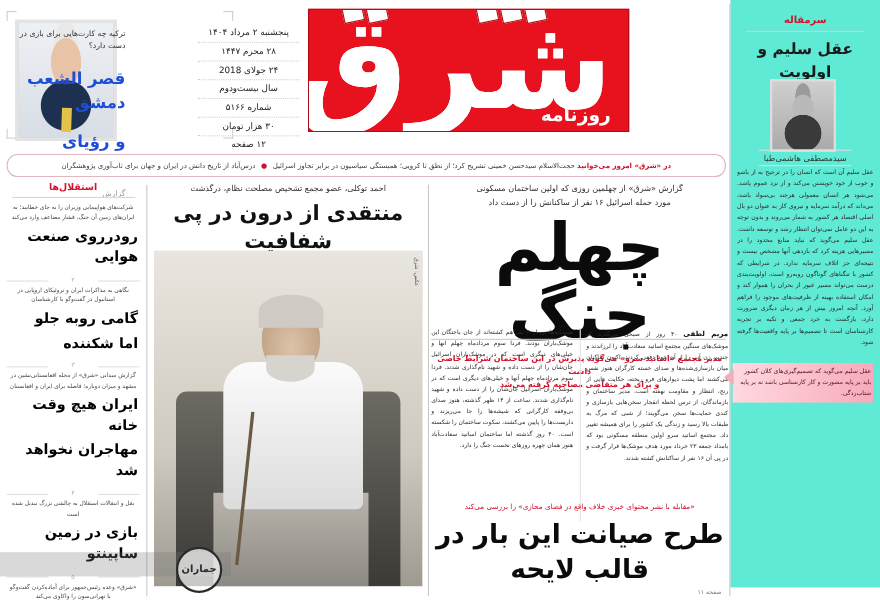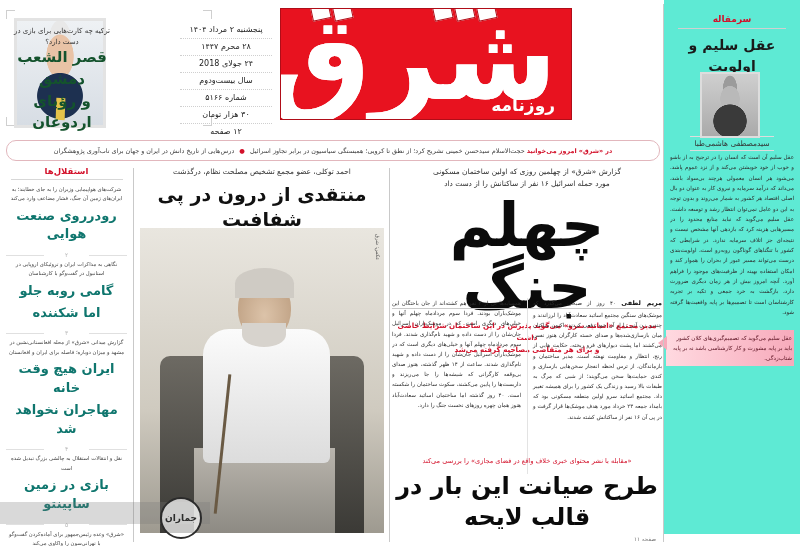--- a/index.html
+++ b/index.html
@@ -51,23 +51,23 @@
   #teaser-photo{
     position:absolute;left:14px;top:14px;width:86px;height:104px;
     border:3px solid #e3e3e3;background:#cfd6de;overflow:hidden;
   }
   .face{position:absolute;inset:0;background:
      radial-gradient(circle at 50% 72%, #1d3050 0 26%, rgba(29,48,80,0) 27%),
      radial-gradient(ellipse at 50% 34%, #e9c3a6 0 22%, rgba(233,195,166,0) 23%),
      radial-gradient(ellipse at 50% 20%, #e8e8e8 0 18%, rgba(232,232,232,0) 19%),
      linear-gradient(#eef1f4,#d7dde4);}
   .tie{position:absolute;left:50%;top:74%;width:9px;height:22px;margin-left:-4px;background:#e4c24a;transform:rotate(2deg);}
-  #teaser-text{position:absolute;right:104px;top:22px;width:104px;text-align:center;}
+  #teaser-text{position:absolute;right:104px;top:22px;width:104px;text-align:right;}
   .teaser-kicker{font-size:7px;color:#333;line-height:1.5;}
-  .teaser-title{font-size:15px;font-weight:bold;color:#14532d;line-height:1.45;margin-top:0;}
+  .teaser-title{font-size:15px;font-weight:bold;color:#1d4ed8;line-height:1.45;margin-top:14px;}
   .teaser-tag{margin-top:10px;font-size:7px;color:#9a9a9a;letter-spacing:1px;}
   .corner{position:absolute;width:8px;height:8px;border:1px solid #cfcfcf;}
 
   
   #editorial{position:absolute;right:0;top:0;width:136px;height:534px;background:#5eead4;}
   #ed-head{position:absolute;right:8px;top:14px;width:120px;text-align:center;}
   .ed-label{font-size:9px;color:#d3112a;font-weight:bold;letter-spacing:.5px;}
   .ed-rule{height:1px;background:#d0d0d0;margin:4px 6px 6px;}
   .ed-title{font-size:14px;font-weight:bold;color:#1a1a1a;line-height:1.5;}
   #ed-photo{
@@ -97,21 +97,21 @@
   #strip-lead{color:#d3112a;font-weight:bold;}
   .strip-dot{color:#d3112a;margin:0 3px;}
 
   
   #sidebar{position:absolute;left:0;top:166px;width:133px;height:380px;}
   #sb-head{width:112px;margin:0 auto;text-align:center;}
   .sb-label{font-size:8.5px;color:#d3112a;font-weight:bold;}
   .sb-rule{height:1px;background:#d7d7d7;margin:3px 0 5px;}
   .sb-item{width:118px;margin:0 auto 7px;text-align:center;}
   .sb-kicker{font-size:5.3px;color:#444;line-height:1.75;}
-  .sb-title{font-size:13px;font-weight:bold;color:#0f766e;line-height:1.45;margin-top:3px;}
+  .sb-title{font-size:13px;font-weight:bold;color:#000000;line-height:1.45;margin-top:3px;text-align:right;}
   .sb-num{display:block;text-align:center;font-size:6px;color:#b5b5b5;margin:3px 0 2px;
           position:relative;}
   .sb-num::before,.sb-num::after{content:"";position:absolute;top:50%;width:38px;height:1px;background:#e0e0e0;}
   .sb-num::before{right:6px;}
   .sb-num::after{left:6px;}
 
   
   #art-left{position:absolute;left:136px;top:166px;width:252px;height:380px;}
   #al-box{position:absolute;left:4px;top:0;width:244px;}
   .al-kicker{font-size:7.4px;color:#333;text-align:center;line-height:1.6;}
@@ -199,21 +199,21 @@
       <div>۳۰ هزار تومان</div>
       <div>۱۲ صفحه</div>
     </div>
   </div>
 
   <div id="strip">
     <div id="strip-inner" class="rtl">
       <span id="strip-lead">در «شرق» امروز می‌خوانید</span>
       <span>حجت‌الاسلام سیدحسن خمینی تشریح کرد؛ از نطق تا کرویی؛ همبستگی سیاسیون در برابر تجاوز اسرائیل</span>
       <span class="strip-dot">●</span>
-      <span>درس‌هایی از تاریخ دانش در ایران و جهان برای تاب‌آوری پژوهشگران</span>
+      <span>درس‌آباد از تاریخ دانش در ایران و جهان برای تاب‌آوری پژوهشگران</span>
     </div>
   </div>
 
   <div id="sidebar" class="rtl">
     <div id="sb-head">
       <div class="sb-label">استقلال‌ها</div>
       <div class="sb-rule"></div>
     </div>
 
     <div class="sb-item">

